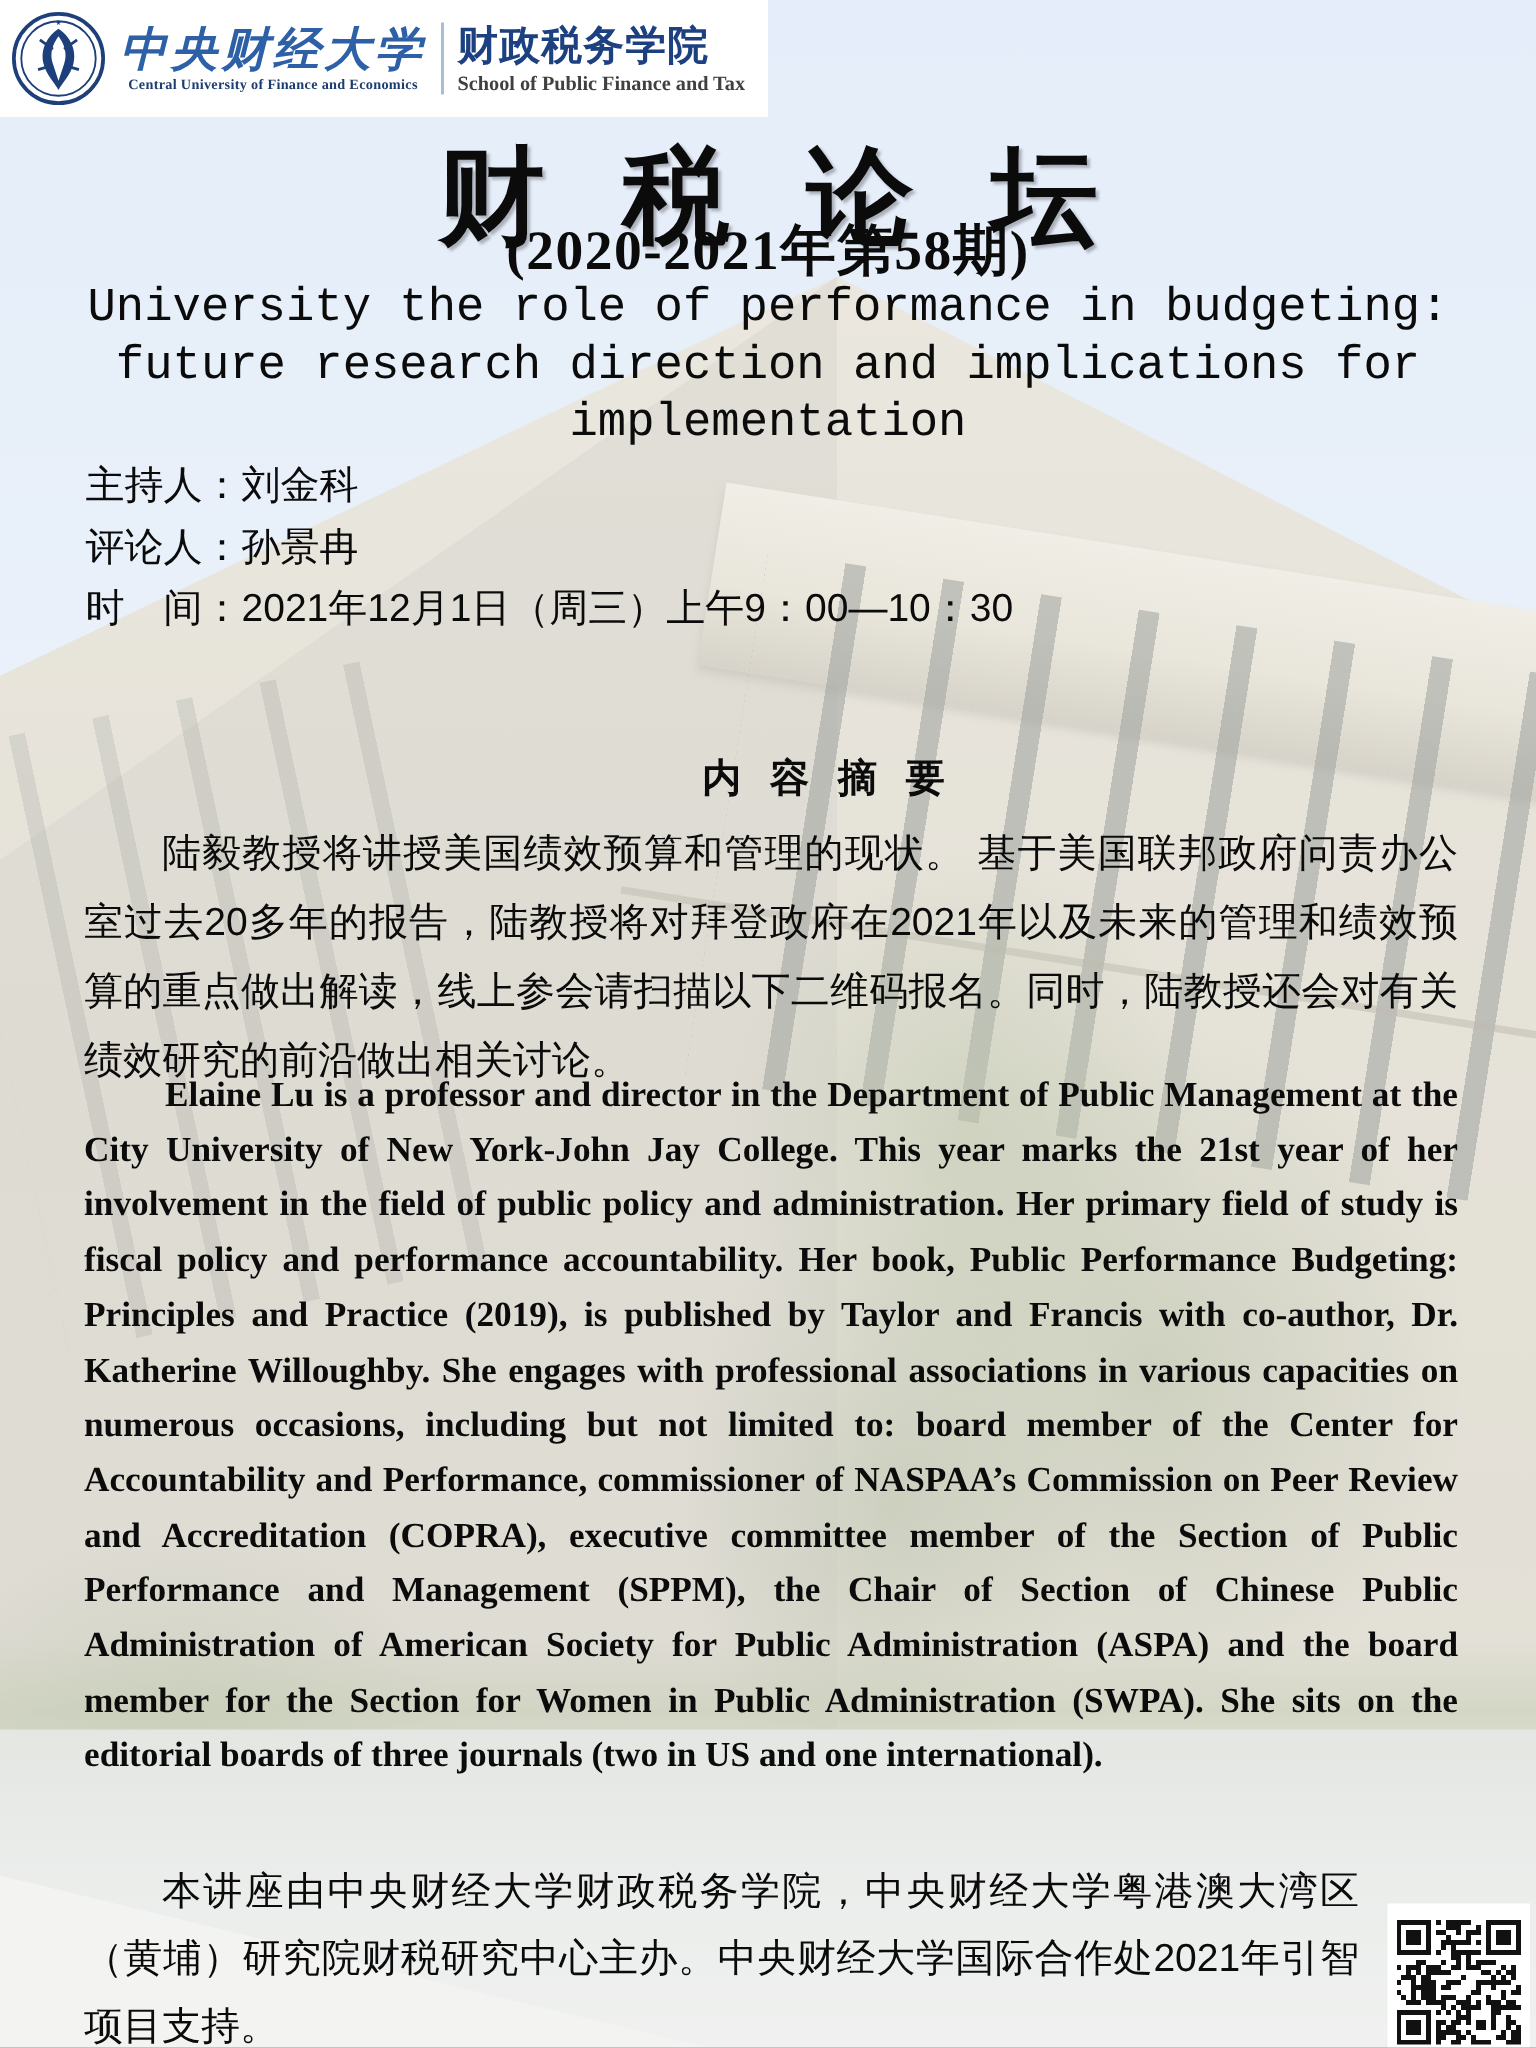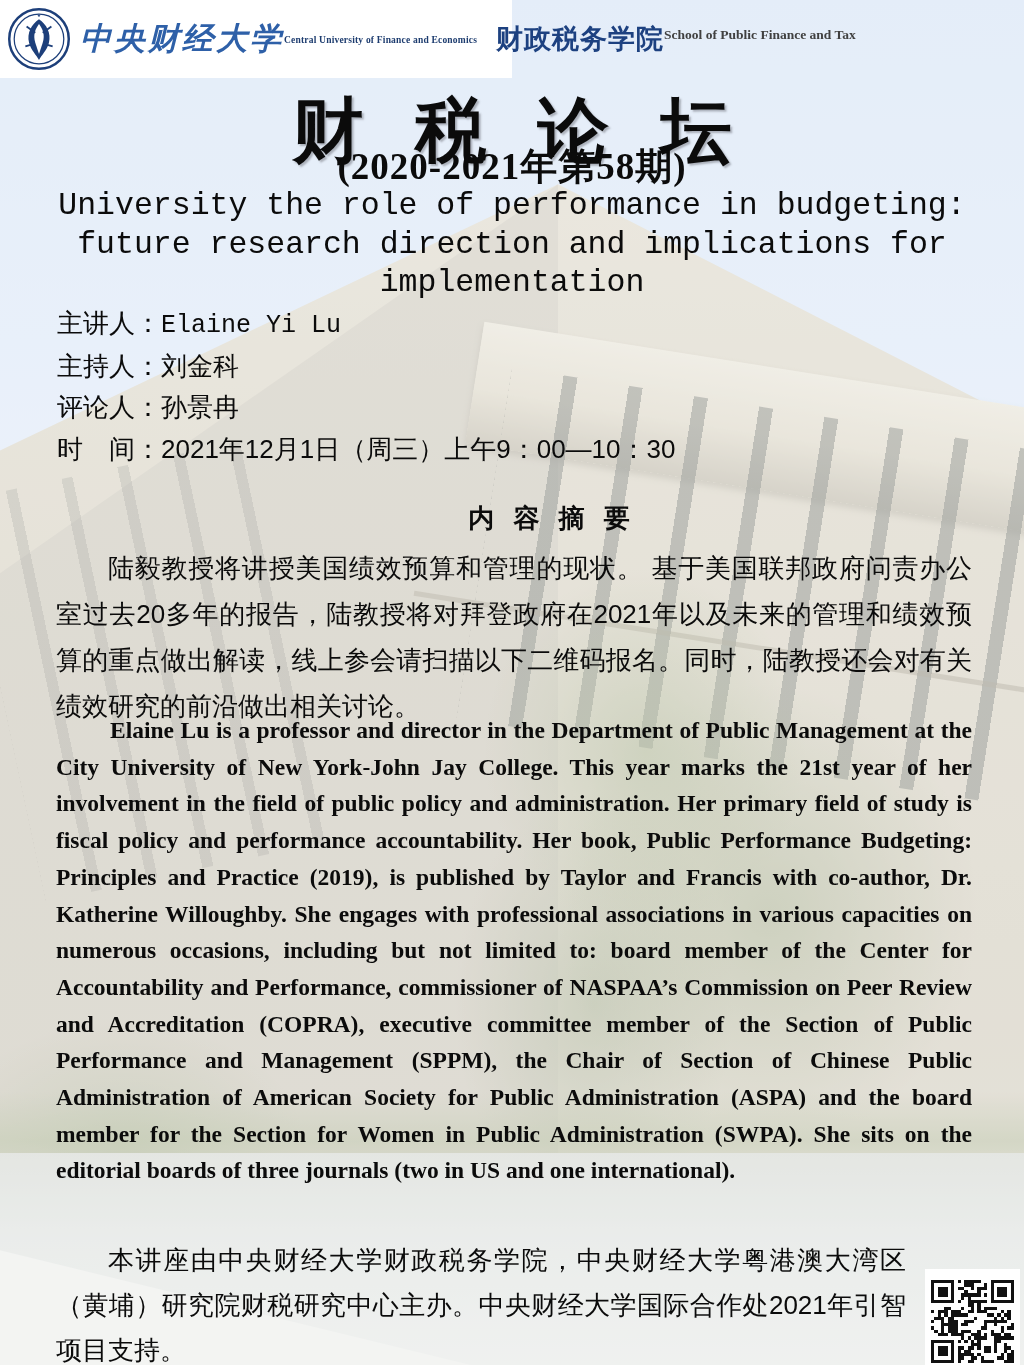--- a/index.html
+++ b/index.html
@@ -35,27 +35,27 @@
     background:linear-gradient(180deg,rgba(150,165,120,.0),rgba(150,165,120,.5) 60%,rgba(150,165,120,.15));}
   .plaza{left:0;top:84.5%;width:100%;height:15.5%;
     background:linear-gradient(180deg,#cfd3cc 0%,#dadedb 40%,#e3e6e3 100%);}
   .path{left:0;top:88%;width:46%;height:12%;
     clip-path:polygon(0 30%,100% 100%,0 100%);background:#e9ebe8;}
   .wash{inset:0;background:rgba(255,255,255,.44);}
   
   .header{position:absolute;left:0;top:0;width:512px;height:78px;background:#ffffff;
     display:flex;align-items:center;z-index:5;}
   .seal{width:62px;height:62px;margin-left:8px;flex:0 0 auto;}
-  .uni-block{margin-left:10px;display:flex;flex-direction:row;align-items:center;}
+  .uni-block{margin-left:10px;display:flex;flex-direction:column;align-items:center;}
   .uni-cn{font-family:"Liberation Serif",serif;font-weight:700;font-style:italic;
     font-size:31px;color:#2e60a8;letter-spacing:3px;line-height:34px;white-space:nowrap;}
   .uni-en{font-family:"Liberation Serif",serif;font-weight:700;font-size:9.5px;color:#1d3c6f;
     letter-spacing:.2px;white-space:nowrap;margin-top:2px;}
   .divider{width:2px;height:48px;background:#a9bcd6;margin:0 9px 0 10px;}
-  .school-block{display:flex;flex-direction:row;}
+  .school-block{display:flex;flex-direction:column;}
   .school-cn{font-weight:700;font-size:27px;color:#1d4180;letter-spacing:1px;line-height:30px;white-space:nowrap;}
   .school-en{font-family:"Liberation Serif",serif;font-weight:700;font-size:13.5px;color:#404040;white-space:nowrap;margin-top:3px;}
   
   .content{position:absolute;inset:0;z-index:4;color:#0b0b0b;}
   .t-forum{position:absolute;top:84px;left:0;width:100%;text-align:center;
     font-size:71px;font-weight:900;letter-spacing:16px;text-indent:16px;
     text-shadow:2px 2px 2px rgba(60,60,70,.35);}
   .t-issue{position:absolute;top:142px;left:0;width:100%;text-align:center;
     font-family:"Liberation Serif",serif;font-size:37px;font-weight:700;letter-spacing:1px;}
   .t-en{position:absolute;top:187px;left:0;width:100%;text-align:center;
@@ -119,21 +119,20 @@
   </div>
 
   <div class="content">
     <div class="t-forum">财 税 论 坛</div>
     <div class="t-issue">(2020-2021年第58期)</div>
     <div class="t-en">University the role of performance in budgeting:
 future research direction and implications for
 implementation</div>
 
     <div class="info">
-      <div><span>主讲人：</span><span class="mono">Elaine Yi Lu</span></div>
       <div><span>主持人：</span><span>刘金科</span></div>
       <div><span>评论人：</span><span>孙景冉</span></div>
       <div><span>时　间：</span><span>2021年12月1日（周三）上午9：00—10：30</span></div>
     </div>
 
     <div class="abs-head">内 容 摘 要</div>
     <div class="abs-cn">陆毅教授将讲授美国绩效预算和管理的现状。 基于美国联邦政府问责办公室过去20多年的报告，陆教授将对拜登政府在2021年以及未来的管理和绩效预算的重点做出解读，线上参会请扫描以下二维码报名。同时，陆教授还会对有关绩效研究的前沿做出相关讨论。</div>
     <div class="bio-en">Elaine Lu is a professor and director in the Department of Public Management at the City University of New York-John Jay College. This year marks the 21st year of her involvement in the field of public policy and administration. Her primary field of study is fiscal policy and performance accountability. Her book, Public Performance Budgeting: Principles and Practice (2019), is published by Taylor and Francis with co-author, Dr. Katherine Willoughby. She engages with professional associations in various capacities on numerous occasions, including but not limited to: board member of the Center for Accountability and Performance, commissioner of NASPAA’s Commission on Peer Review and Accreditation (COPRA), executive committee member of the Section of Public Performance and Management (SPPM), the Chair of Section of Chinese Public Administration of American Society for Public Administration (ASPA) and the board member for the Section for Women in Public Administration (SWPA). She sits on the editorial boards of three journals (two in US and one international).</div>
 
     <div class="org-cn">本讲座由中央财经大学财政税务学院，中央财经大学粤港澳大湾区（黄埔）研究院财税研究中心主办。中央财经大学国际合作处2021年引智项目支持。</div>

